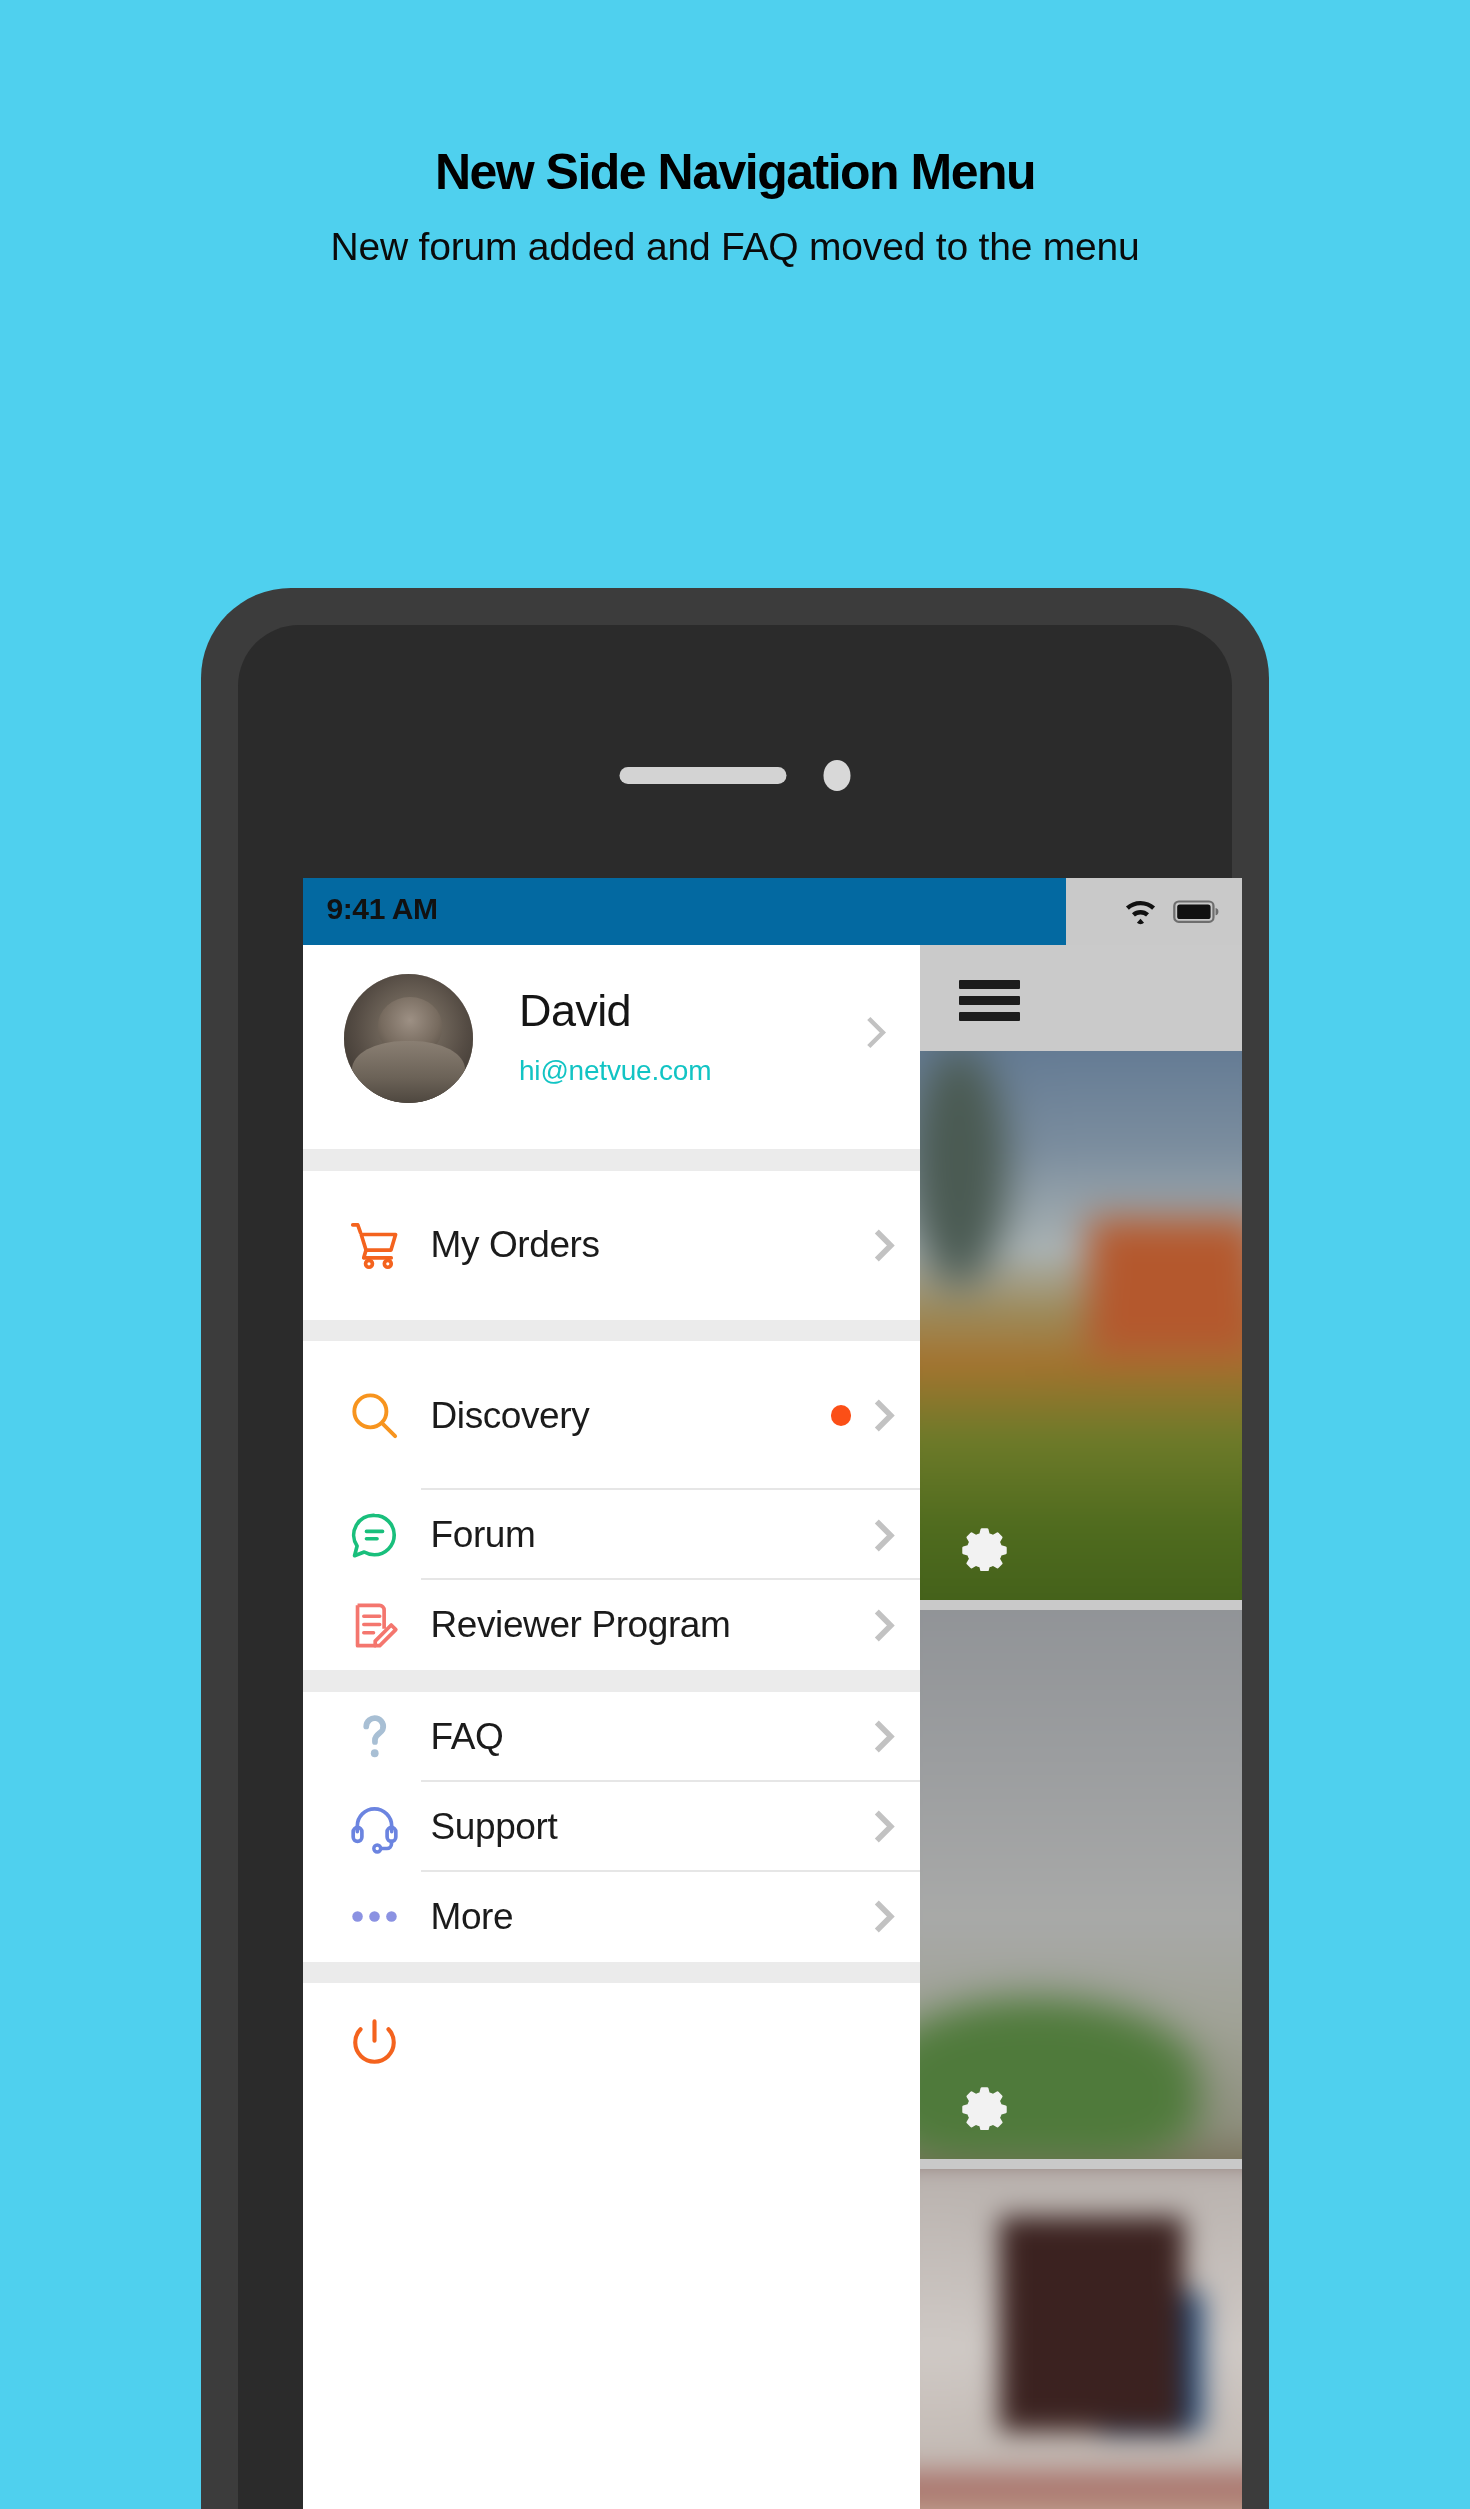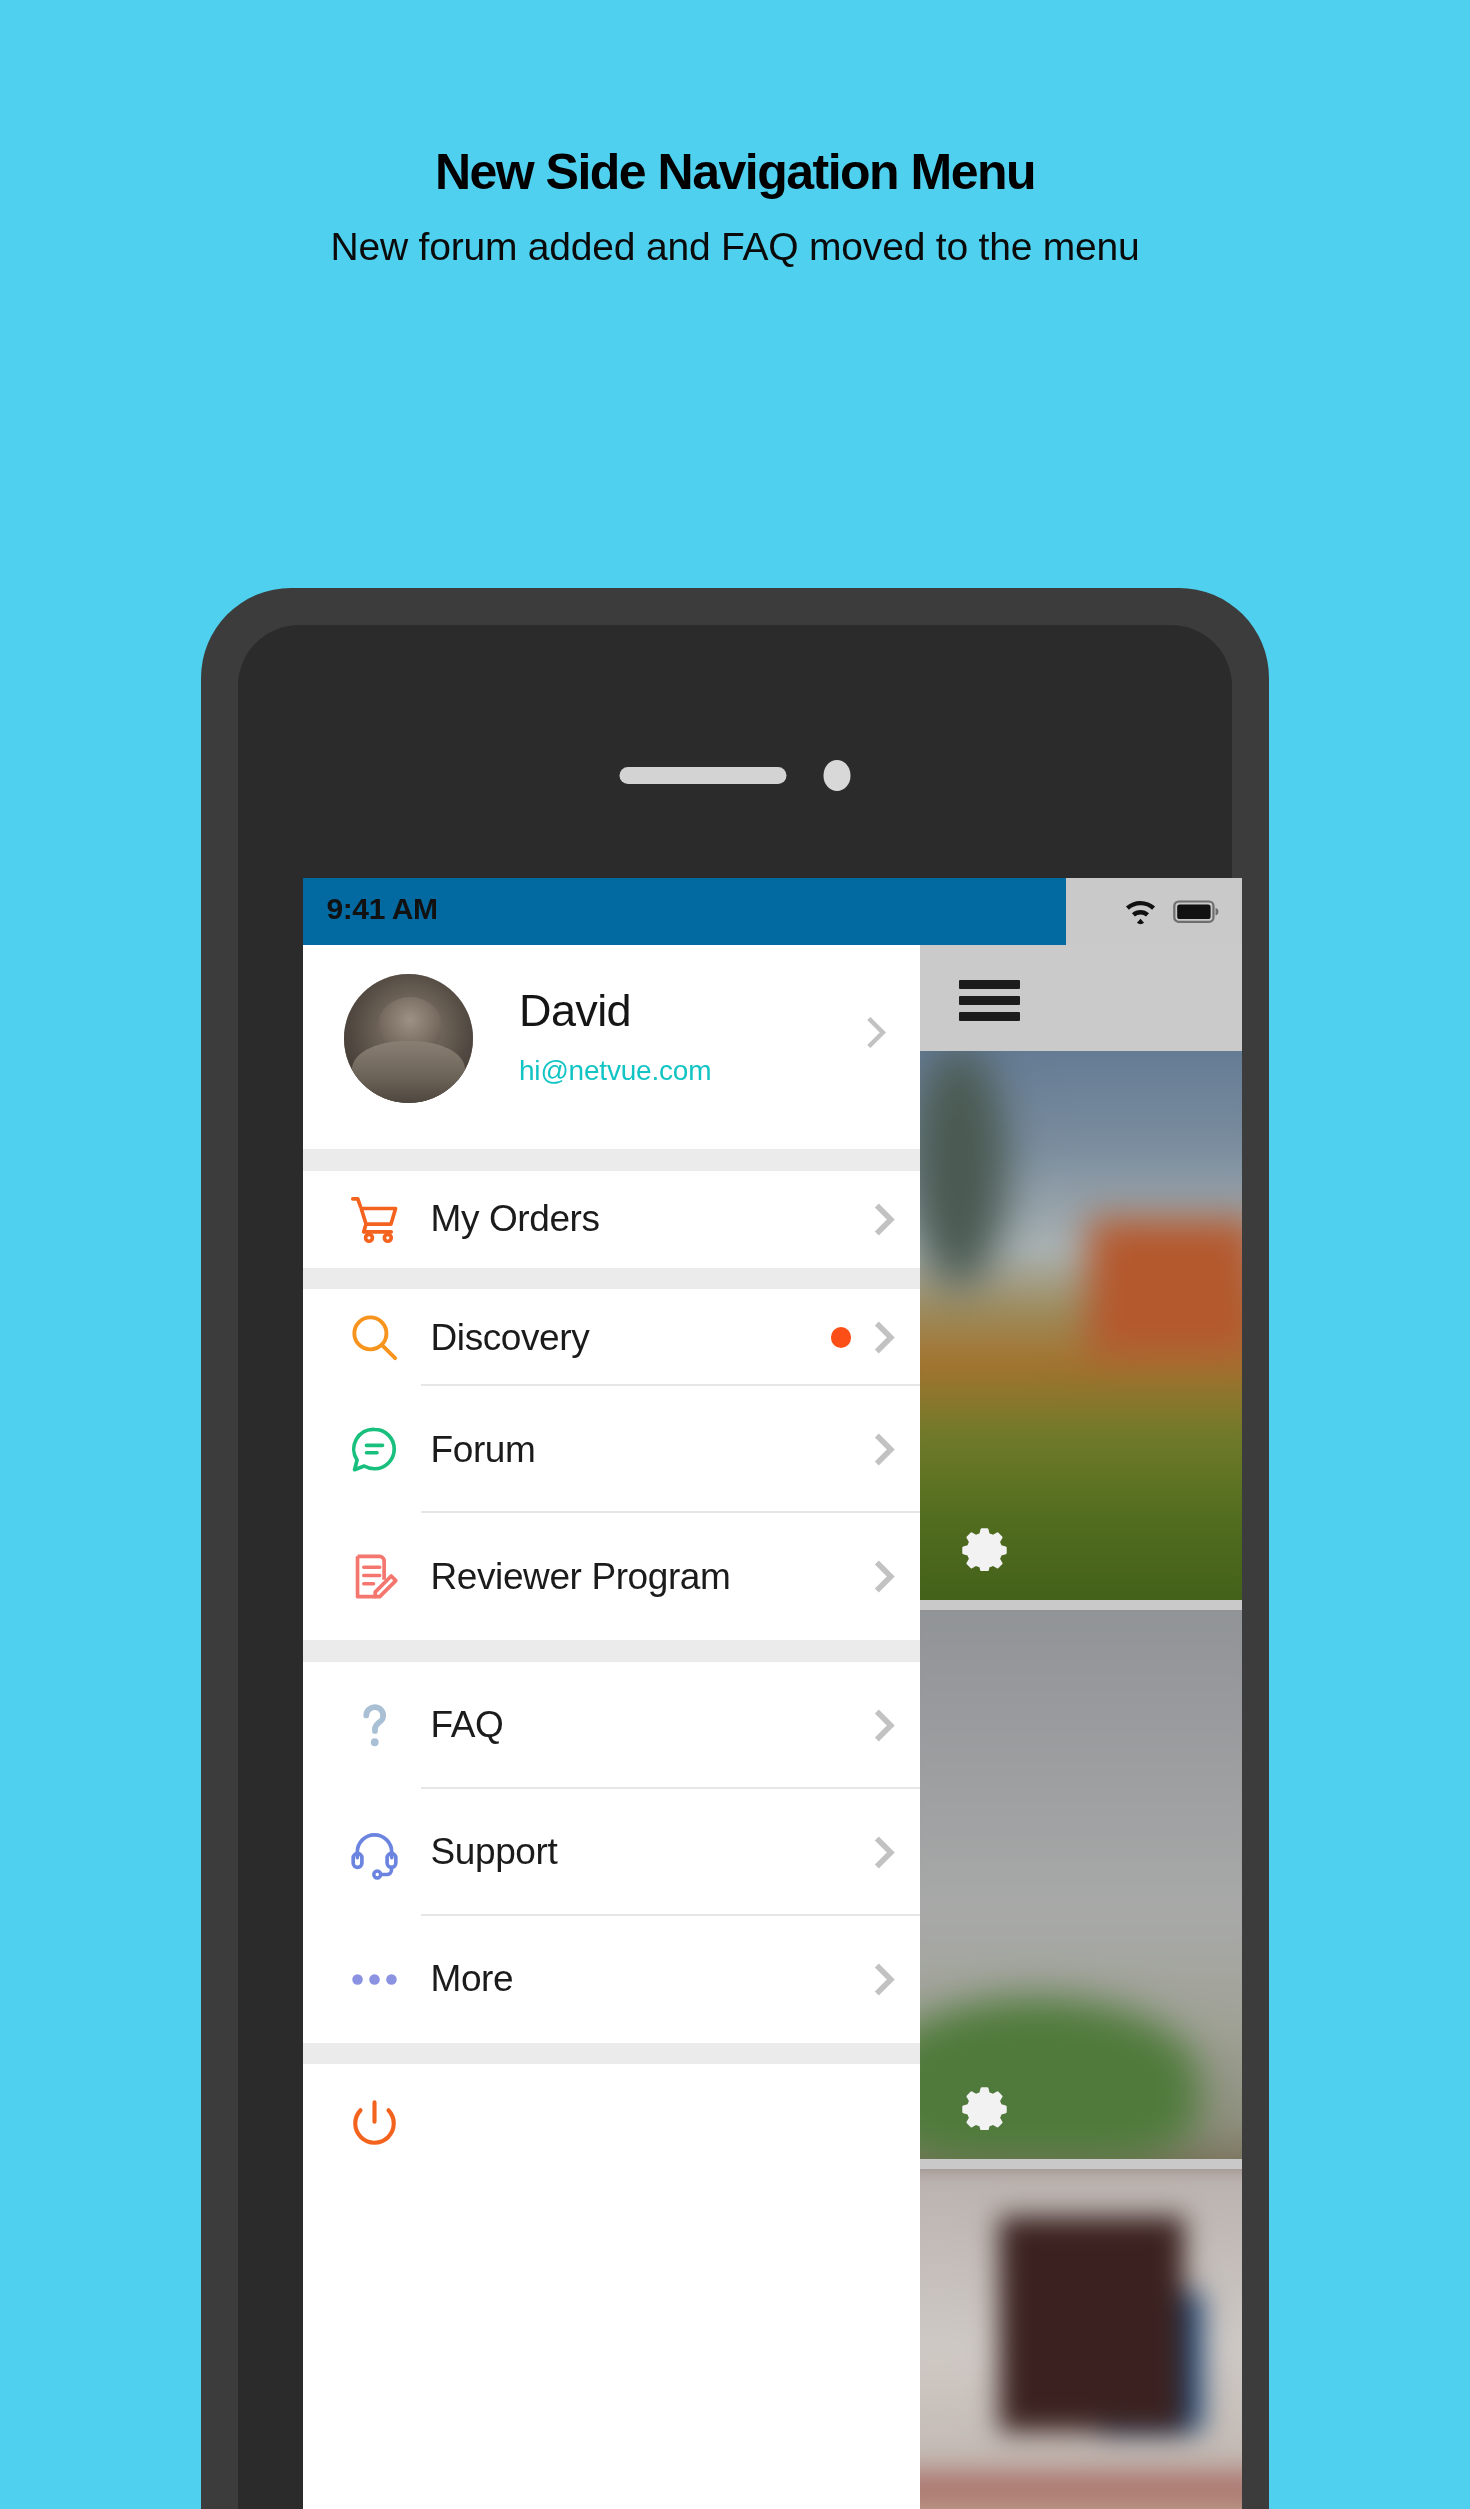--- a/index.html
+++ b/index.html
@@ -335,27 +335,27 @@
 
   .gap {
     height: 21.6px;
     background: #ebebeb;
   }
 
   .menu-group { background: #ffffff; }
 
   .menu-item {
     position: relative;
-    height: 127px;
+    height: 90px;
     display: flex;
     align-items: center;
     padding-left: 41px;
     background: #ffffff;
   }
-  .menu-item.tall { height: 97px; }
+  .menu-item.tall { height: 149px; }
 
   .menu-item .divider {
     position: absolute;
     left: 118px;
     right: 0;
     bottom: 0;
     height: 2px;
     background: #e6e6e6;
   }
 

